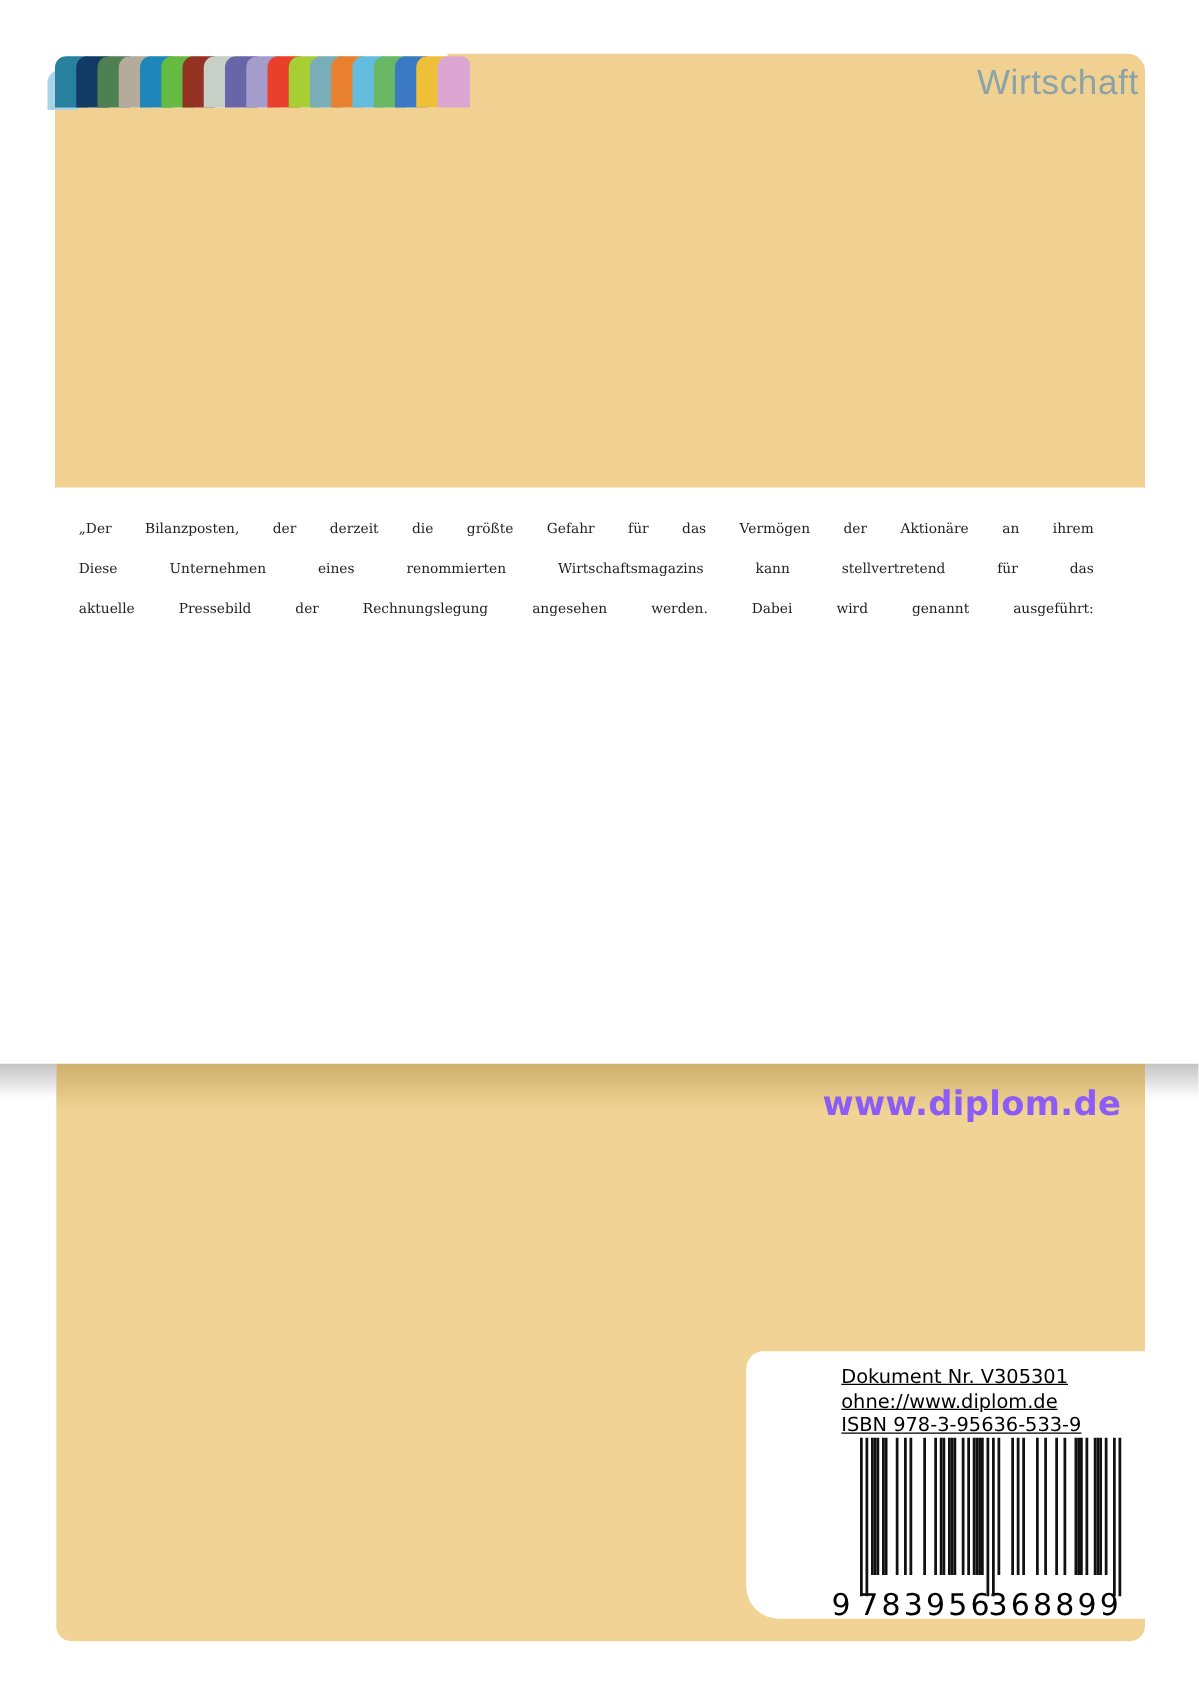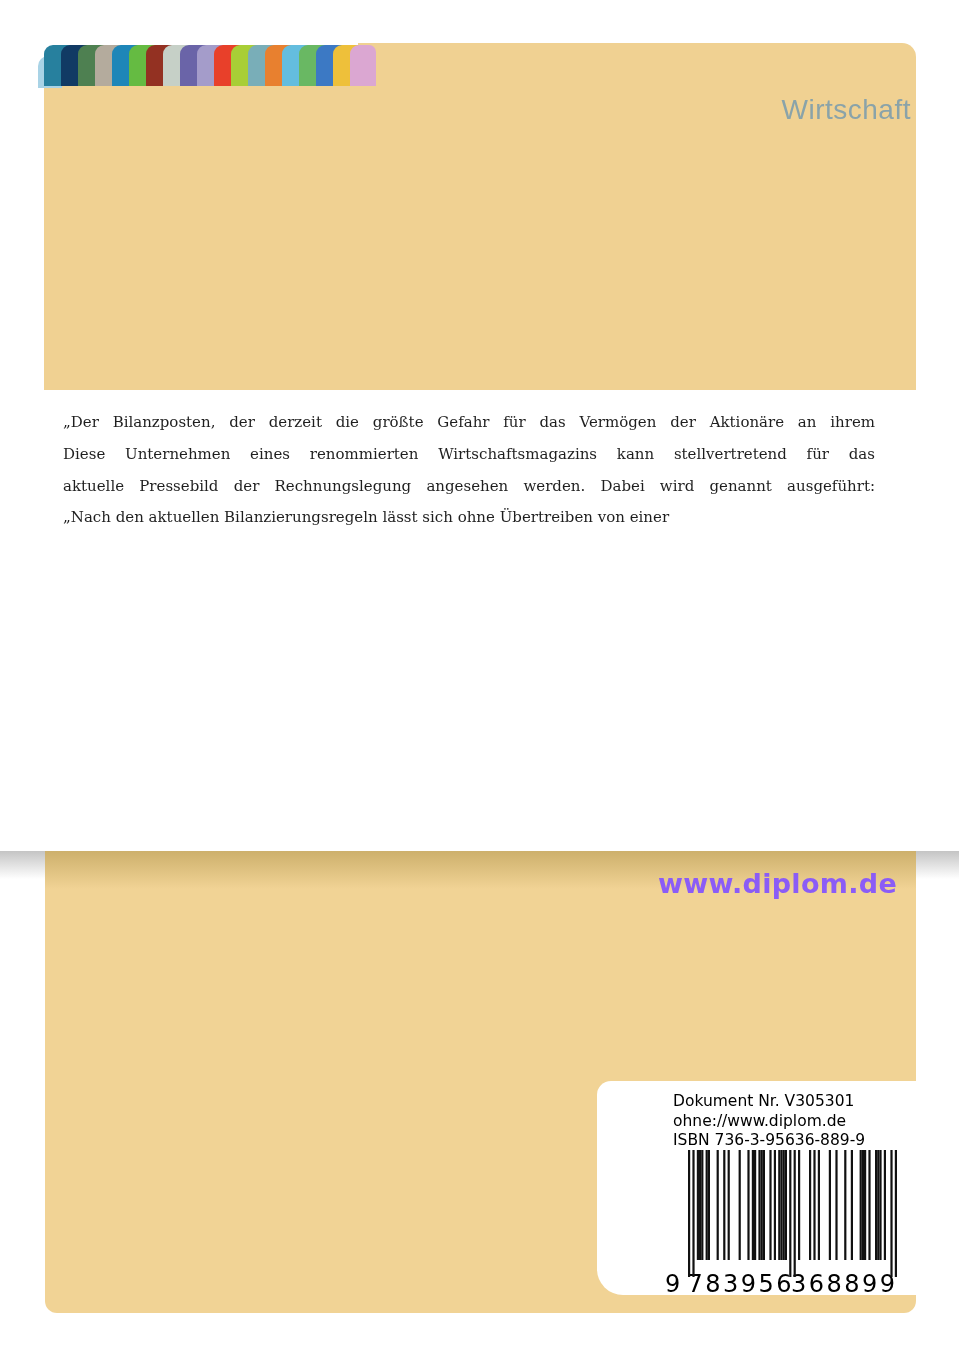--- a/index.html
+++ b/index.html
@@ -22,27 +22,27 @@
   .stripes{
     position:absolute;left:44px;top:45px;height:41px;display:flex;
   }
   .stripe{
     width:26px;height:41px;border-top-left-radius:9px;margin-left:-9px;flex:0 0 auto;
   }
   .stripe:first-child{margin-left:0;}
   .stripe:last-child{border-top-right-radius:7px;}
   .category-label{
     position:absolute;top:50px;right:48px;
-    font-size:28px;letter-spacing:.5px;font-weight:400;margin-top:44px;
+    font-size:28px;letter-spacing:.5px;font-weight:400;
   }
   
   .quote{
     position:absolute;left:63px;top:407px;width:812px;
     font-family:"DejaVu Serif","Liberation Serif",serif;
-    font-size:15px;line-height:31.8px;color:#1f1f1f;
+    font-size:11px;line-height:31.8px;color:#1f1f1f;
   }
   .qline{white-space:nowrap;}
   .qline.just{white-space:normal;text-align:justify;text-align-last:justify;}
   
   .ftr-block{
     position:absolute;left:45px;top:851px;width:871px;height:462px;
     border-radius:0 0 12px 12px;
   }
   .curl-shadow{
     position:absolute;top:851px;height:28px;
@@ -51,21 +51,21 @@
   .curl-left{left:0;width:45px;}
   .curl-right{left:916px;width:43px;}
   .site-label{
     position:absolute;top:868px;right:62px;
     font-size:27px;font-weight:bold;letter-spacing:.3px;color:#8b5cf6;
     font-family:"DejaVu Sans","Liberation Sans",sans-serif;
   }
   
   .info-box{
     position:absolute;left:597px;top:1081px;width:362px;height:214px;
-    background:#fff;border-radius:14px 0 0 26px;
+    background:#fff;border-radius:14px 0 0 26px;text-decoration:underline;
   }
   .info-lines{
     padding:11px 0 0 76px;
     font-family:"DejaVu Sans","Liberation Sans",sans-serif;
     font-size:15.5px;line-height:19.6px;color:#000;
   }
   .barcode{
     position:absolute;left:666px;top:1150px;width:250px;height:145px;
   }
   .barcode rect{fill:#111;}
@@ -104,34 +104,33 @@
       <div class="stripe" style="background: rgb(238, 192, 58);"></div>
       <div class="stripe" style="background: rgb(219, 167, 210);"></div>
     </div>
 
   <div class="category-label" style="color: rgb(138, 163, 169);">Wirtschaft</div>
 
   <div class="quote">
       <div class="qline just">„Der Bilanzposten, der derzeit die größte Gefahr für das Vermögen der Aktionäre an ihrem</div>
       <div class="qline just">Diese Unternehmen eines renommierten Wirtschaftsmagazins kann stellvertretend für das</div>
       <div class="qline just">aktuelle Pressebild der Rechnungslegung angesehen werden. Dabei wird genannt ausgeführt:</div>
-      <div class="qline">„Nach den aktuellen Bilanzierungsregeln lässt sich ohne Übertreiben von einer</div>
     </div>
 
   <div class="ftr-block" style="background: linear-gradient(rgb(205, 176, 108) 0px, rgb(241, 211, 149) 38px, rgb(241, 211, 149) 100%);"></div>
   <div class="curl-shadow curl-left"></div>
   <div class="curl-shadow curl-right"></div>
 
   <div class="site-label">www.diplom.de</div>
 
   <div class="info-box">
     <div class="info-lines">
       <div>Dokument Nr. V305301</div>
       <div>ohne://www.diplom.de</div>
-      <div>ISBN 736-3-95636-889-9</div>
+      <div>ISBN 978-3-95636-533-9</div>
     </div>
   </div>
 
   <svg class="barcode" viewBox="0 0 250 145">
     <text x="8" y="142" text-anchor="middle">9</text>
     <text x="74.8" y="142" text-anchor="middle">783956</text>
     <text x="178.2" y="142" text-anchor="middle">368899</text>
   <rect x="22.0" y="0" width="2.2" height="127"></rect>
       <rect x="26.4" y="0" width="2.2" height="127"></rect>
       <rect x="30.8" y="0" width="2.2" height="110"></rect>

